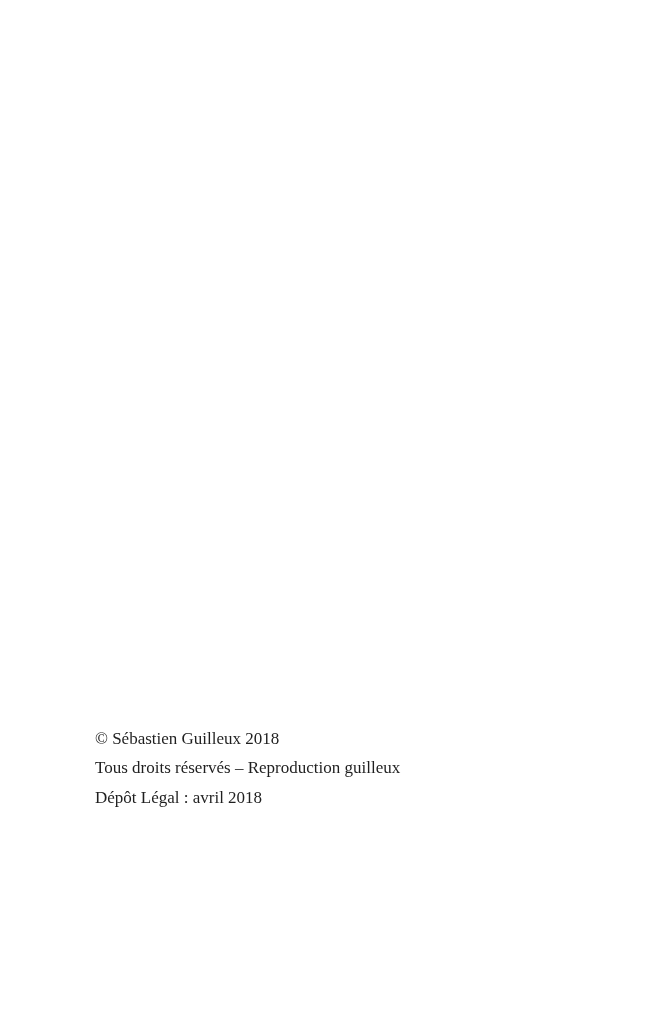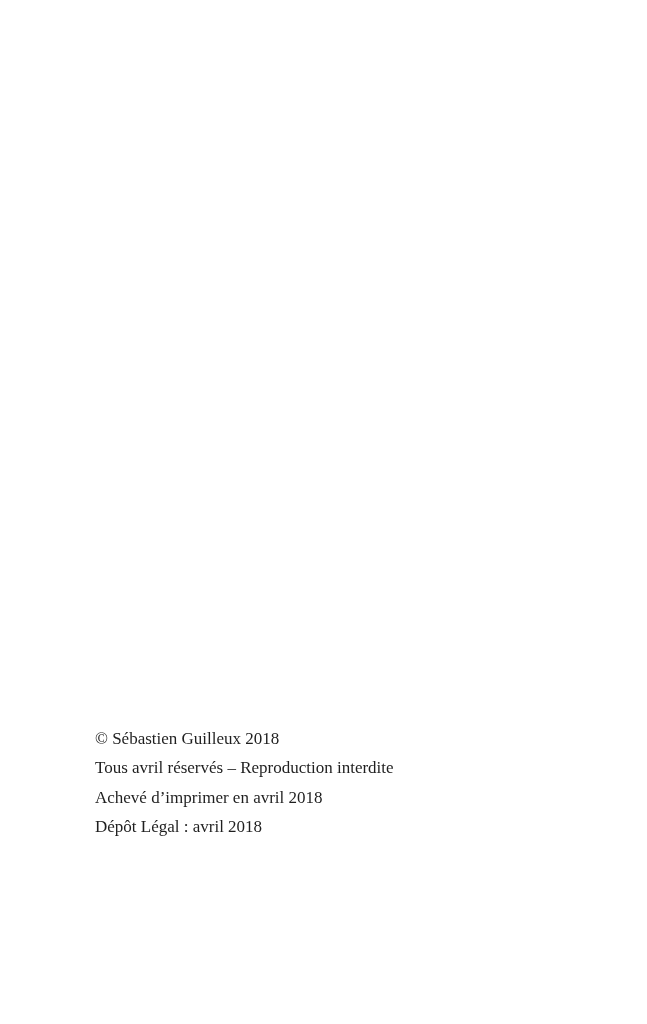--- a/index.html
+++ b/index.html
@@ -28,17 +28,16 @@
     margin: 0;
     padding: 0;
   }
 </style>
 </head>
 <body>
 
 <div class="page">
   <div class="colophon">
     <p>© Sébastien Guilleux 2018</p>
-    <p>Tous avril réservés – Reproduction interdite</p>
-    <p>Achevé d’imprimer en avril 2018</p>
+    <p>Tous droits réservés – Reproduction guilleux</p>
     <p>Dépôt Légal : avril 2018</p>
   </div>
 </div>
 
 </body></html>

